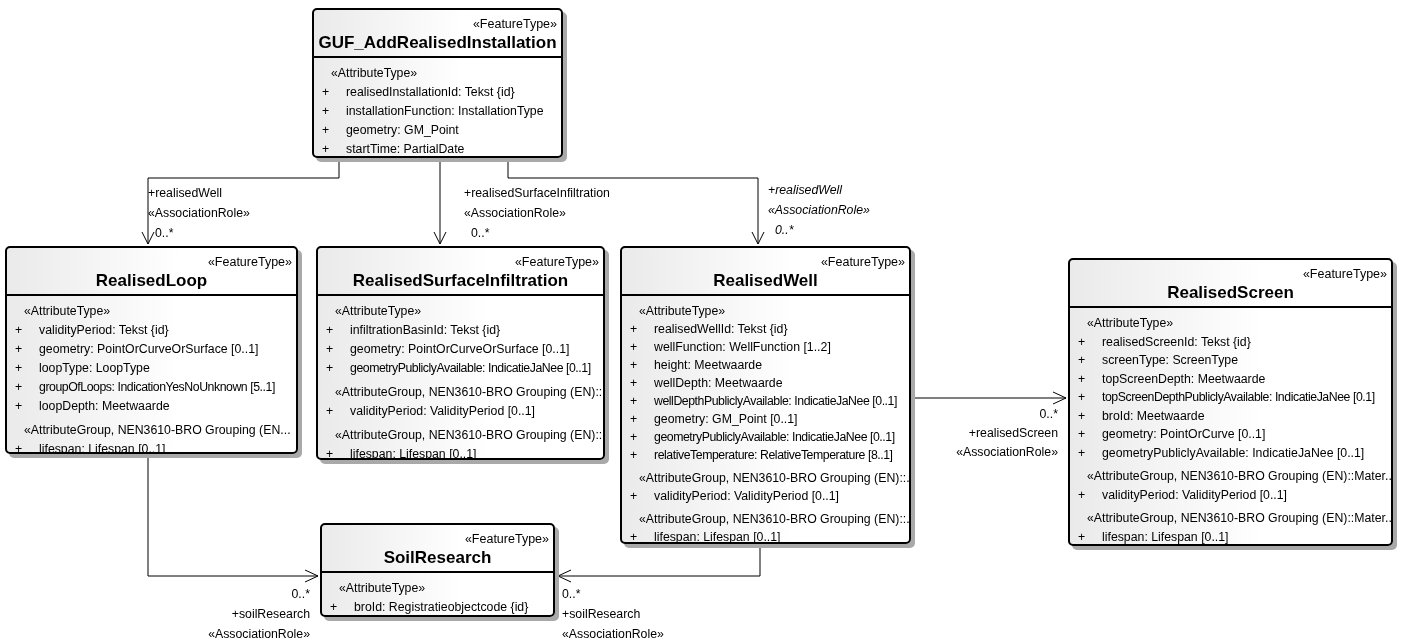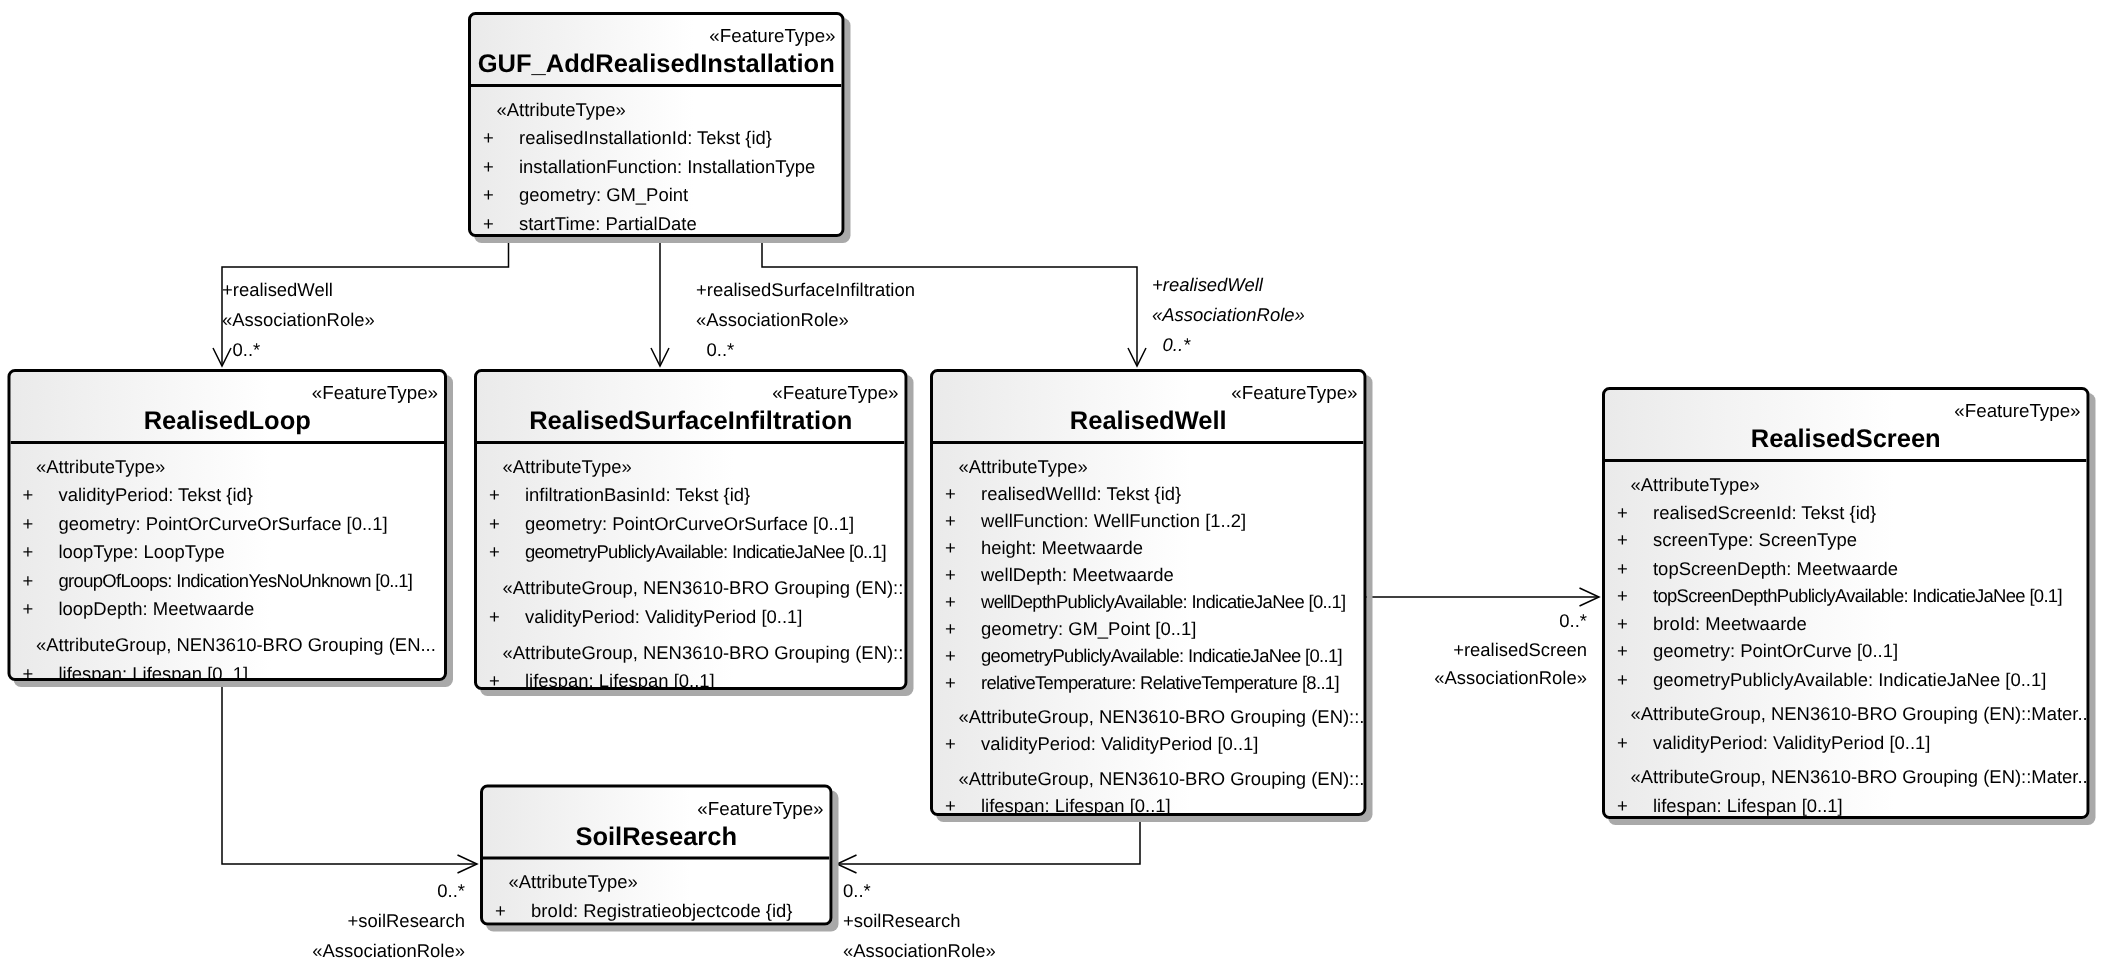--- a/index.html
+++ b/index.html
@@ -110,21 +110,21 @@
     <div class="row attr-row">
         <span class="vis">+</span>
         <span>geometry: PointOrCurveOrSurface [0..1]</span>
       </div>
     <div class="row attr-row">
         <span class="vis">+</span>
         <span>loopType: LoopType</span>
       </div>
     <div class="row attr-row">
         <span class="vis">+</span>
-        <span class="tight">groupOfLoops: IndicationYesNoUnknown [0..1]</span>
+        <span class="tight">groupOfLoops: IndicationYesNoUnknown [5..1]</span>
       </div>
     <div class="row attr-row">
         <span class="vis">+</span>
         <span>loopDepth: Meetwaarde</span>
       </div>
     <div class="row stereo-row grp">«AttributeGroup, NEN3610-BRO Grouping (EN...</div>
     <div class="row attr-row">
         <span class="vis">+</span>
         <span>lifespan: Lifespan [0..1]</span>
       </div>

